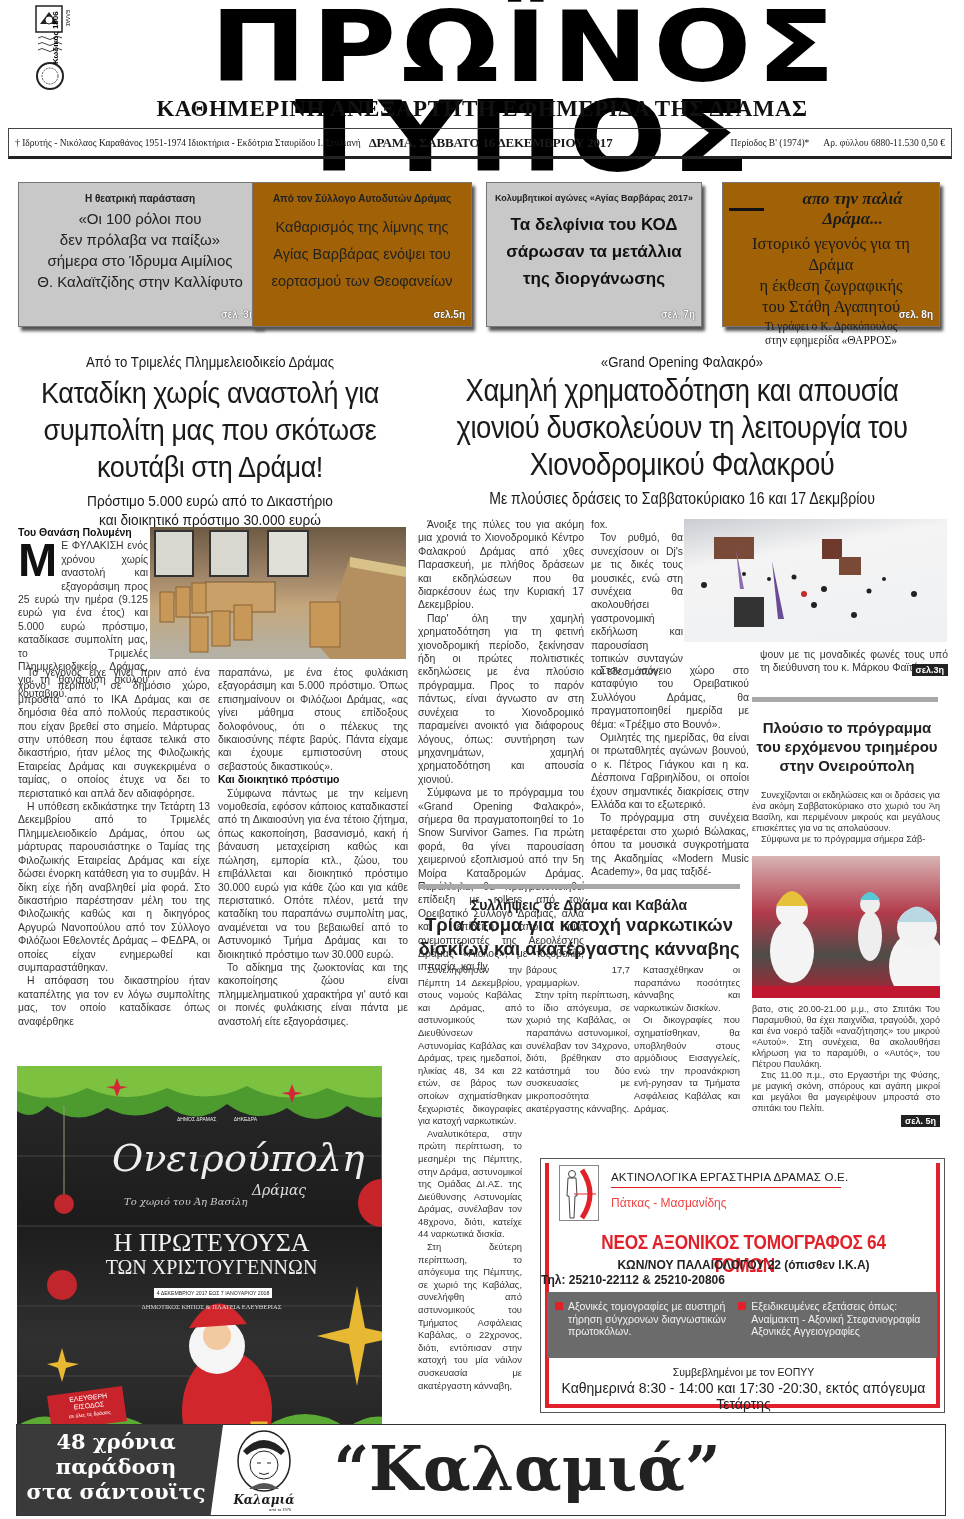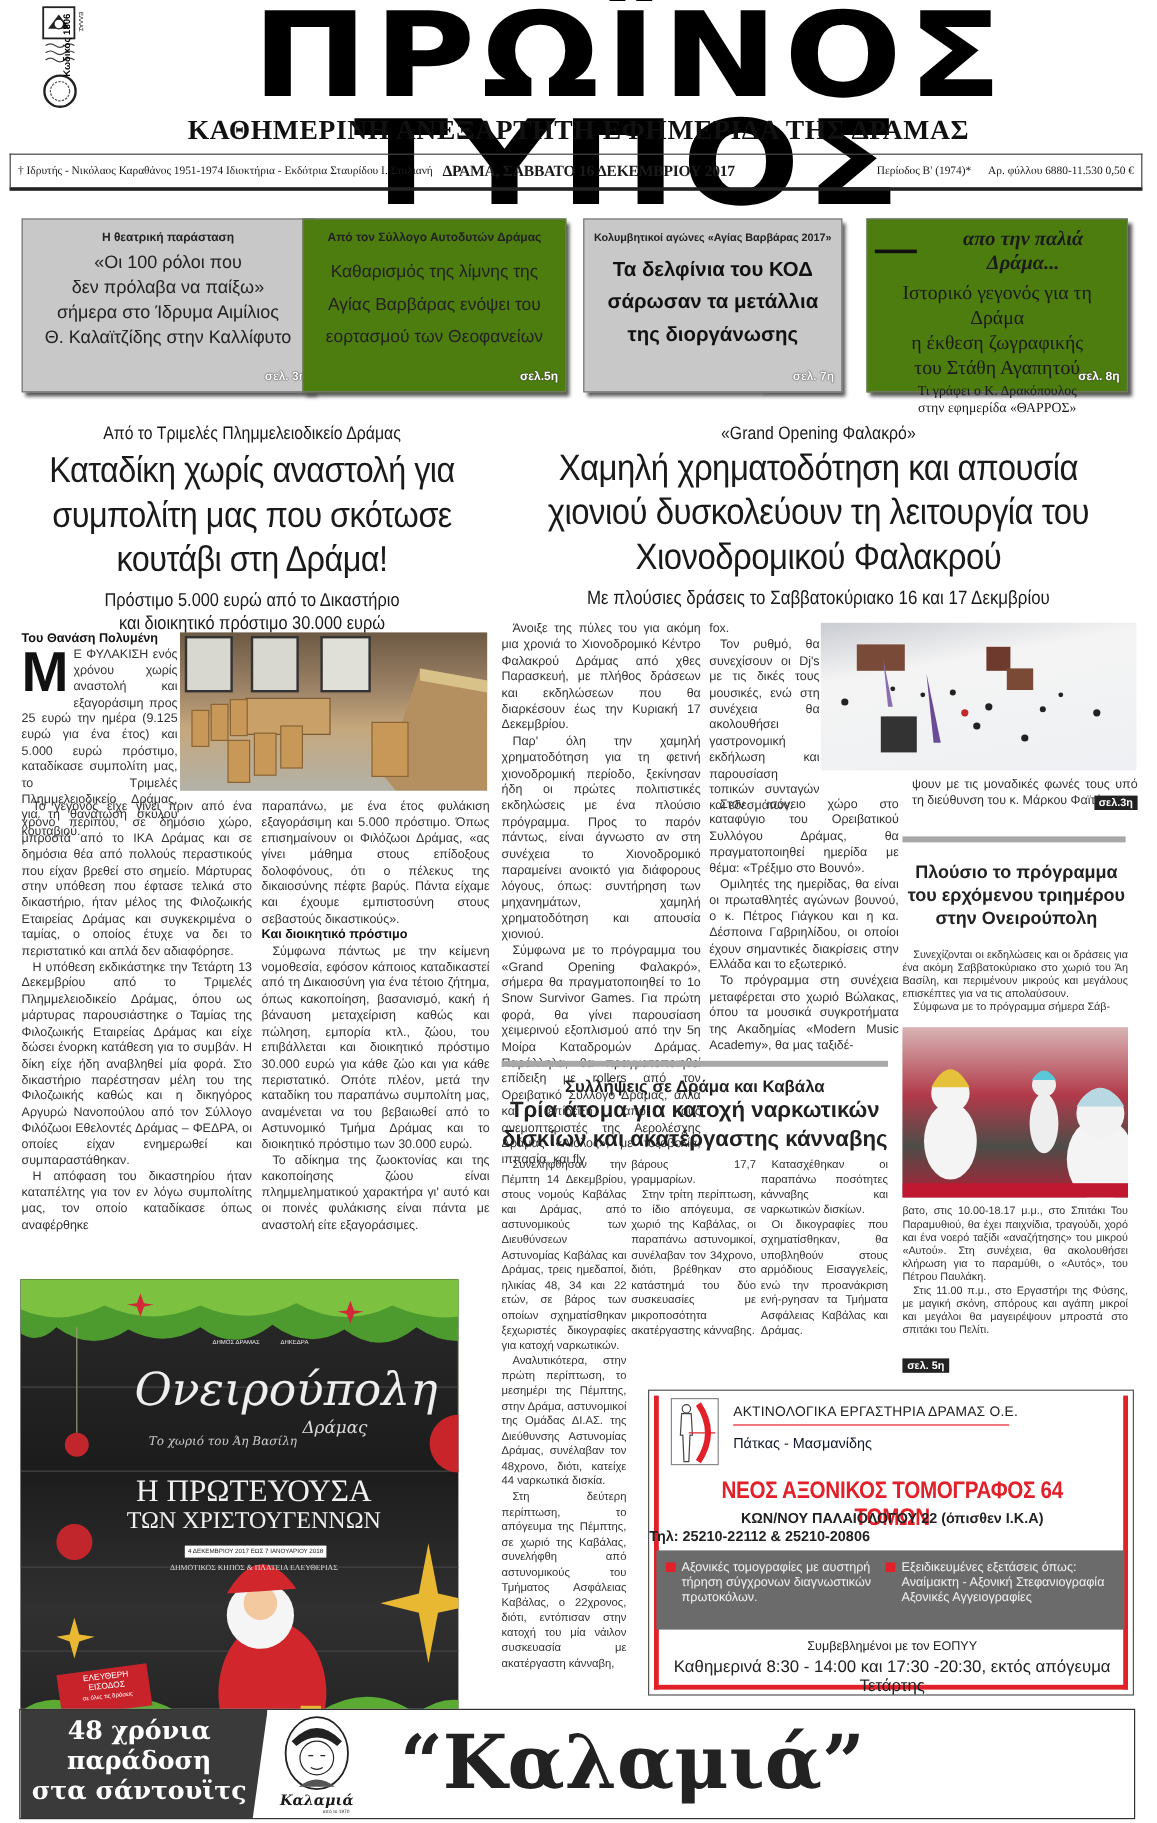--- a/index.html
+++ b/index.html
@@ -8,21 +8,21 @@
 
 .stamp{left:34px;top:4px;width:56px;height:92px}
 .masthead{left:100px;top:2px;width:850px;height:90px;font-family:"DejaVu Sans",sans-serif;font-weight:900;font-size:98px;line-height:90px;letter-spacing:4px;text-align:center;color:#000;transform:scaleX(1.18);transform-origin:center}
 .subtitle{left:0;top:96px;width:964px;text-align:center;font-family:"Liberation Serif",serif;font-weight:bold;font-size:23px;letter-spacing:0.5px;color:#111}
 .infobar{left:8px;top:128px;width:944px;height:31px;border:1px solid #444;border-bottom:3px solid #222;display:flex;align-items:center;font-family:"Liberation Serif",serif;font-size:9.5px;padding:0 6px;white-space:nowrap}
 .infobar .dateline{font-size:13px;margin:0 14px 0 8px;font-weight:bold;letter-spacing:-0.2px}
 .infobar .period{margin-left:auto;margin-right:14px}
 
 .teaser{top:182px;height:145px;border:1px solid #777;box-shadow:3px 4px 3px #555;text-align:center;padding:10px 6px 0}
 .teaser.gray{background:#c8c8c8}
-.teaser.white{background:#4d7c0f}
+.teaser.white{background:#a16207}
 .teaser .kicker{font-size:10px;font-weight:bold;color:#222}
 .teaser .head{font-size:15.5px;color:#222;line-height:21px;margin-top:4px}
 .teaser .bighead{font-size:15.5px;color:#222;line-height:27px;margin-top:10px}
 .teaser .boldhead{font-size:17px;font-weight:bold;line-height:27px;margin-top:8px;color:#111}
 .teaser .page{position:absolute;right:6px;bottom:6px;font-size:10px;color:#fff;text-shadow:0 0 1px #333,0 0 1px #333;font-weight:bold}
 .teaser .serifkick{font-family:"Liberation Serif",serif;font-style:italic;font-weight:bold;font-size:17px;display:flex;align-items:center;justify-content:center;gap:8px}
 .teaser .serifkick .dash{display:inline-block;width:36px;height:3px;background:#111}
 .teaser .serifhead{font-family:"Liberation Serif",serif;font-size:16.5px;line-height:21px;margin-top:4px}
 .teaser .serifsub{font-family:"Liberation Serif",serif;font-size:11.5px;line-height:14px;margin-top:2px}
 
@@ -250,23 +250,23 @@
     <ellipse cx="165" cy="110" rx="28" ry="35" fill="#f4f4f4"></ellipse>
     <circle cx="165" cy="72" r="20" fill="#f2f2f2"></circle>
     <path d="M145 66 Q165 35 185 66 Z" fill="#b8d8e4"></path>
     <ellipse cx="118" cy="80" rx="12" ry="25" fill="#eee"></ellipse>
     <circle cx="118" cy="48" r="10" fill="#eee"></circle>
     <path d="M108 44 Q118 28 128 44 Z" fill="#5ac8d8"></path>
     <rect x="0" y="130" width="188" height="12" fill="#c01830"></rect>
   </svg>
 </div>
 <div class="abs body" style="left:752px;top:1004px;width:188px;font-size:9px;line-height:11px">
-  <div>βατο, στις 10.00-18.17 μ.μ., στο Σπιτάκι Του Παραμυθιού, θα έχει παιχνίδια, τραγούδι, χορό και ένα νοερό ταξίδι «αναζήτησης» του μικρού «Αυτού». Στη συνέχεια, θα ακολουθήσει κλήρωση για το παραμύθι, ο «Αυτός», του Πέτρου Παυλάκη.</div>
+  <div>βατο, στις 20.00-21.00 μ.μ., στο Σπιτάκι Του Παραμυθιού, θα έχει παιχνίδια, τραγούδι, χορό και ένα νοερό ταξίδι «αναζήτησης» του μικρού «Αυτού». Στη συνέχεια, θα ακολουθήσει κλήρωση για το παραμύθι, ο «Αυτός», του Πέτρου Παυλάκη.</div>
   <p>Στις 11.00 π.μ., στο Εργαστήρι της Φύσης, με μαγική σκόνη, σπόρους και αγάπη μικροί και μεγάλοι θα μαγειρέψουν μπροστά στο σπιτάκι του Πελίτι.</p>
-  <div style="margin-top:19px"><span class="pagetag">σελ. 5η</span></div>
+  <div style="text-align:right;margin-top:2px"><span class="pagetag">σελ. 5η</span></div>
 </div>
 
 <div class="abs rule-gray" style="left:418px;top:884px;width:322px"></div>
 <div class="abs" style="left:418px;top:897px;width:322px;text-align:center">
   <div style="font-weight:bold;font-size:14px;color:#222">Συλλήψεις σε Δράμα και Καβάλα</div>
   <div style="font-weight:bold;font-size:18.5px;line-height:24px;color:#222">Τρία άτομα για κατοχή ναρκωτικών δισκίων και ακατέργαστης κάνναβης</div>
 </div>
 <div class="abs body" style="left:418px;top:964px;width:104px;font-size:9.4px;line-height:12.6px">
   <p>Συνελήφθησαν την Πέμπτη 14 Δεκεμβρίου, στους νομούς Καβάλας και Δράμας, από αστυνομικούς των Διευθύνσεων Αστυνομίας Καβάλας και Δράμας, τρεις ημεδαποί, ηλικίας 48, 34 και 22 ετών, σε βάρος των οποίων σχηματίσθηκαν ξεχωριστές δικογραφίες για κατοχή ναρκωτικών.</p>
   <p>Αναλυτικότερα, στην πρώτη περίπτωση, το μεσημέρι της Πέμπτης, στην Δράμα, αστυνομικοί της Ομάδας ΔΙ.ΑΣ. της Διεύθυνσης Αστυνομίας Δράμας, συνέλαβαν τον 48χρονο, διότι, κατείχε 44 ναρκωτικά δισκία.</p>
@@ -286,21 +286,21 @@
   <div class="abs" style="left:18px;top:6px;width:40px;height:56px;border:1px solid #888;background:#fff">
     <svg width="40" height="56" viewBox="0 0 40 56">
       <circle cx="12" cy="8" r="3.5" fill="none" stroke="#444"></circle>
       <path d="M8 12 H16 L17 30 H15 L14 52 H10 L9 30 H7 Z" fill="none" stroke="#444"></path>
       <path d="M22 4 Q38 28 22 52" fill="none" stroke="#e1202a" stroke-width="5"></path>
       <line x1="14" y1="28" x2="36" y2="28" stroke="#e1202a"></line>
     </svg>
   </div>
   <div class="abs" style="left:70px;top:12px;font-size:11.5px;color:#222;letter-spacing:0.2px">ΑΚΤΙΝΟΛΟΓΙΚΑ ΕΡΓΑΣΤΗΡΙΑ ΔΡΑΜΑΣ Ο.Ε.</div>
   <div class="abs" style="left:70px;top:28px;width:230px;height:1px;background:#e1202a"></div>
-  <div class="abs" style="left:70px;top:37px;font-size:12px;color:#0f172a">Πάτκας - Μασμανίδης</div>
+  <div class="abs" style="left:70px;top:37px;font-size:12px;color:#ef4444">Πάτκας - Μασμανίδης</div>
   <div class="abs" style="left:0;width:405px;top:72px;text-align:center;font-size:20px;font-weight:bold;color:#e1202a;transform:scaleX(0.86);letter-spacing:-0.3px">ΝΕΟΣ ΑΞΟΝΙΚΟΣ ΤΟΜΟΓΡΑΦΟΣ 64 ΤΟΜΩΝ</div>
   <div class="abs" style="left:0;width:405px;top:99px;text-align:center;font-size:12px;font-weight:bold;color:#222">ΚΩΝ/ΝΟΥ ΠΑΛΑΙΟΛΟΓΟΥ 22 (όπισθεν Ι.Κ.Α)</div>
   <div class="abs" style="left:0;width:405px;top:114px;text-align:left;font-size:12px;font-weight:bold;color:#222">Τηλ: 25210-22112 &amp; 25210-20806</div>
   <div class="abs" style="left:6px;top:133px;width:390px;height:66px;background:#6b6b6b;color:#f2f2f2;font-size:10.5px;line-height:12.5px;display:flex;gap:10px;padding:8px 8px 0 8px">
     <div style="flex:1;display:flex;gap:5px">
       <span style="width:8px;height:8px;background:#e1202a;flex:none;margin-top:2px"></span>
       <span>Αξονικές τομογραφίες με αυστηρή τήρηση σύγχρονων διαγνωστικών πρωτοκόλων.</span>
     </div>
     <div style="flex:1.1;display:flex;gap:5px">
       <span style="width:8px;height:8px;background:#e1202a;flex:none;margin-top:2px"></span>

